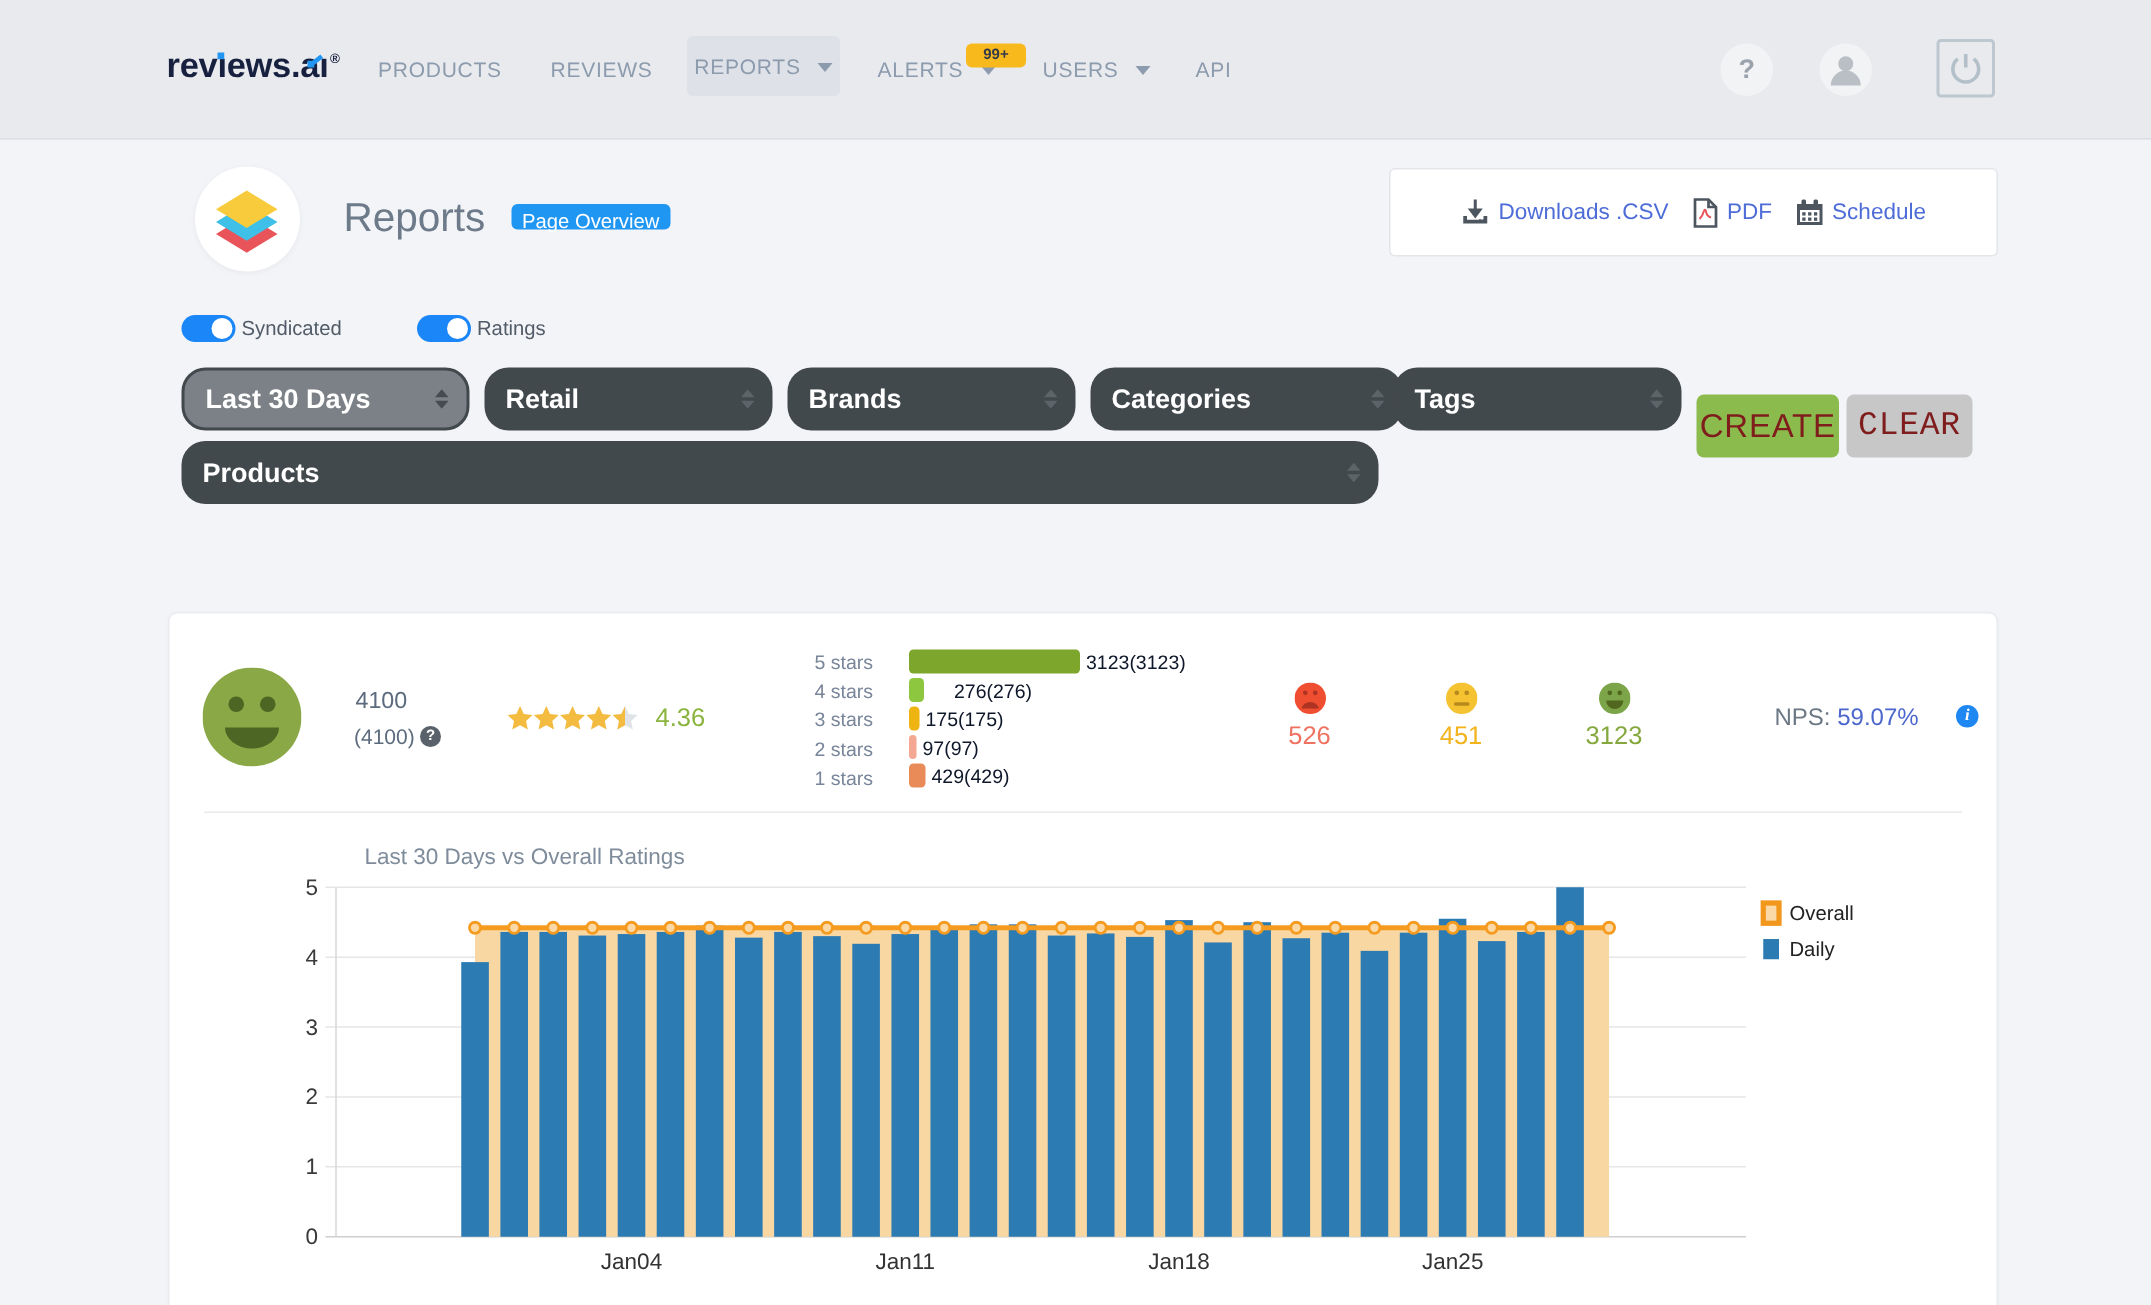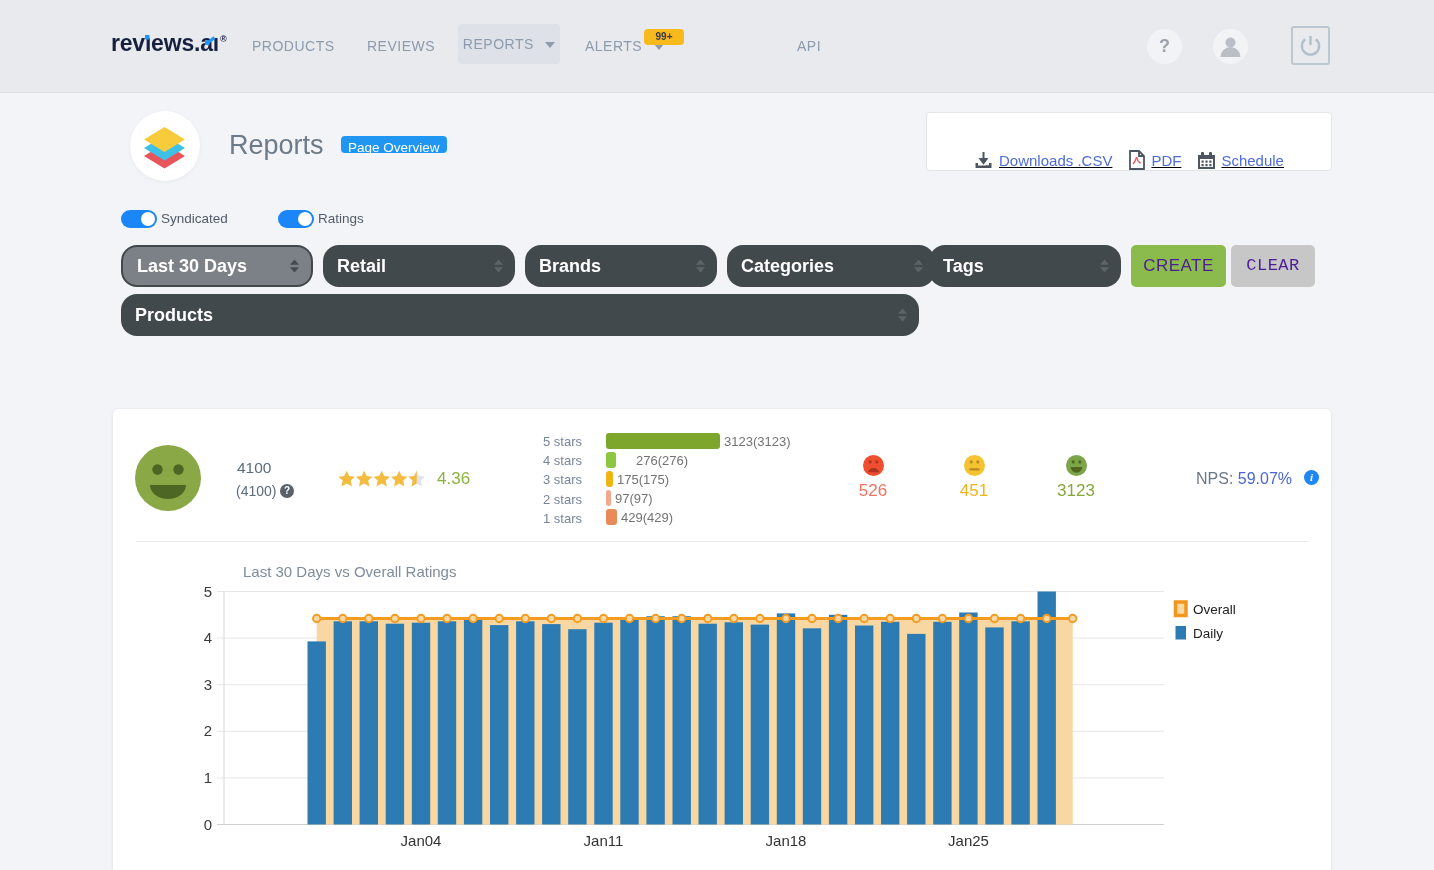--- a/index.html
+++ b/index.html
@@ -13,50 +13,51 @@
 .navitem { position:absolute; top:0; height:93px; line-height:93px; font-size:14px; color:#8c9bad; letter-spacing:0.5px; }
 .caret { display:inline-block; width:0; height:0; border-left:5px solid transparent; border-right:5px solid transparent; border-top:6px solid #8c9bad; margin-left:7px; position:relative; top:-1px;}
 #reportsbox { position:absolute; left:458px; top:24px; width:102px; height:40px; background:#dee1e8; border-radius:4px; text-align:center; line-height:40px; font-size:14px; color:#8c9bad; letter-spacing:0.5px; }
 #alertbadge { position:absolute; left:644px; top:29px; width:40px; height:16px; background:#f8b91d; border-radius:4px; font-size:10px; font-weight:bold; color:#333a49; text-align:center; line-height:16px; letter-spacing:0;}
 .navcircle { position:absolute; top:29px; width:35px; height:35px; border-radius:50%; background:#f2f3f5; text-align:center; }
 #powerbox { position:absolute; left:1291px; top:26px; width:39px; height:39px; border:2px solid #bcc7cf; border-radius:3px; }
 
 #repcircle { position:absolute; left:130px; top:111px; width:70px; height:70px; border-radius:50%; background:#fff; box-shadow:0 1px 4px rgba(0,0,0,0.05); }
 #reptitle { position:absolute; left:229px; top:130px; font-size:27px; color:#6c7a89; }
 #pagebadge { position:absolute; left:341px; top:136px; height:17px; padding:0 7px; background:#2096f3; border-radius:4px; color:#fff; font-size:13.5px; line-height:23px; }
-#dlbox { position:absolute; left:926px; top:112px; width:406px; height:59px; background:#fff; border:1px solid #e3e5e9; border-radius:4px; display:flex; align-items:flex-end; justify-content:center;text-decoration:underline; }
+#dlbox { position:absolute; left:926px; top:112px; width:406px; height:59px; background:#fff; border:1px solid #e3e5e9; border-radius:4px; display:flex; align-items:center; justify-content:center; }
 #dlbox .lnk { color:#4d6cd7; font-size:15px; display:flex; align-items:center; }
 
 .toggle { position:absolute; top:210px; width:36px; height:18px; background:#1a86f8; border-radius:9px; }
 .toggle .knob { position:absolute; right:2px; top:2px; width:14px; height:14px; background:#fff; border-radius:50%; }
 .toglabel { position:absolute; top:211px; font-size:13.5px; color:#515c68; }
 
 .sel { position:absolute; top:245px; height:42px; background:#42494d; border-radius:16px; color:#fff; font-size:18px; line-height:42px; padding-left:14px;font-weight:bold; }
 .sel .arr { position:absolute; right:12px; top:50%; transform:translateY(-50%); line-height:0; height:13px; }
-.btn { position:absolute; top:245px; height:42px; border-radius:5px; color:#4c1d95; font-size:17px; text-align:center; line-height:42px; letter-spacing:0.5px; }
+.btn { position:absolute; top:263px; height:42px; border-radius:5px; color:#7f1d1d; font-size:22px; text-align:center; line-height:42px; letter-spacing:0.5px; }
 
 #card { position:absolute; left:112px; top:408px; width:1220px; height:470px; background:#fff; border:1px solid #e9ebee; border-radius:6px; box-shadow:0 1px 3px rgba(0,0,0,0.04); }
 .hlabel { position:absolute; font-size:13px; color:#78859a; }
 .hbar { position:absolute; border-radius:3px; }
-.hnum { position:absolute; font-size:13px; color:#737373; }
+.hnum { position:absolute; font-size:13px; color:#0f172a; }
 </style>
 </head>
 <body>
 <div id="nav">
   <div id="logo">revıews.aı<span class="reg">®</span></div>
   <svg class="abs" style="left:144px;top:34px" width="85" height="12" viewBox="0 0 85 12">
     <rect x="1" y="1" width="4.5" height="4.5" fill="#2196f3"></rect>
     <path d="M63.5 9 L70.5 3.5" stroke="#2196f3" stroke-width="3"></path>
     <rect x="61" y="6.5" width="4.5" height="4.5" fill="#2196f3"></rect>
   </svg>
   <div class="navitem" style="left:252px">PRODUCTS</div>
   <div class="navitem" style="left:367px">REVIEWS</div>
   <div id="reportsbox">REPORTS <span class="caret"></span></div>
   <div class="navitem" style="left:585px">ALERTS <span class="caret"></span></div>
   <div id="alertbadge">99+</div>
+  <div class="navitem" style="left:695px">USERS <span class="caret"></span></div>
   <div class="navitem" style="left:797px">API</div>
   <div class="navcircle" style="left:1147px; line-height:35px; font-size:18px; font-weight:bold; color:#9aa2ab;">?</div>
   <div class="navcircle" style="left:1213px">
     <svg width="35" height="35" viewBox="0 0 35 35">
         <circle cx="17.5" cy="13.5" r="5" fill="#b9bfc5"></circle>
         <path d="M7.5 28 a10 10 0 0 1 20 0 z" fill="#b9bfc5"></path>
       </svg>
   </div>
   <div id="powerbox">
     <svg width="35" height="35" viewBox="0 0 35 35">
@@ -191,21 +192,21 @@
     </svg>
 <svg class="abs" style="left:1065.5px;top:455px" width="21" height="21" viewBox="0 0 21 21">
       <circle cx="10.5" cy="10.5" r="10.5" fill="#7ca449"></circle>
       <circle cx="7.2" cy="6.9" r="1.55" fill="#51671f"></circle>
       <circle cx="13.8" cy="6.9" r="1.55" fill="#51671f"></circle>
       <path d="M4.8 12 a5.7 5.7 0 0 0 11.4 0 z" fill="#51671f"></path>
     </svg>
 <div class="abs" style="left:843px;width:60px;top:481px;font-size:17px;color:#ef7260;text-align:center;">526</div>
 <div class="abs" style="left:944px;width:60px;top:481px;font-size:17px;color:#f2b31d;text-align:center;">451</div>
 <div class="abs" style="left:1041px;width:70px;top:481px;font-size:17px;color:#84a83e;text-align:center;">3123</div>
-<div class="abs" style="left:1183px;top:470px;font-size:16px;"><span style="color:#6c7885;margin-left:13px;">NPS: </span><span style="color:#4b66cc;">59.07%</span></div>
+<div class="abs" style="left:1183px;top:470px;font-size:16px;"><span style="color:#6c7885;">NPS: </span><span style="color:#4b66cc;">59.07%</span></div>
 <div class="abs" style="left:1304px;top:470px;width:15px;height:15px;border-radius:50%;background:#1e87f2;color:#fff;text-align:center;line-height:15px;font-size:11px;font-style:italic;font-weight:bold;font-family:'Liberation Serif',serif;">i</div>
 <div class="abs" style="left:136px;top:541px;width:1172px;height:1px;background:#e9eaec;"></div>
 </div>
 <div id="chartarea">
 <div class="abs" style="left:243px;top:563px;font-size:15px;color:#7e8c9b;">Last 30 Days vs Overall Ratings</div>
 <svg class="abs" style="left:112px;top:550px" width="1220" height="320" viewBox="0 0 1220 320">
 <line x1="105" y1="274.5" x2="1052" y2="274.5" stroke="#cfcfcf" stroke-width="1"></line>
 <line x1="105" y1="227.9" x2="1052" y2="227.9" stroke="#e6e6e6" stroke-width="1"></line>
 <line x1="105" y1="181.3" x2="1052" y2="181.3" stroke="#e6e6e6" stroke-width="1"></line>
 <line x1="105" y1="134.7" x2="1052" y2="134.7" stroke="#e6e6e6" stroke-width="1"></line>

